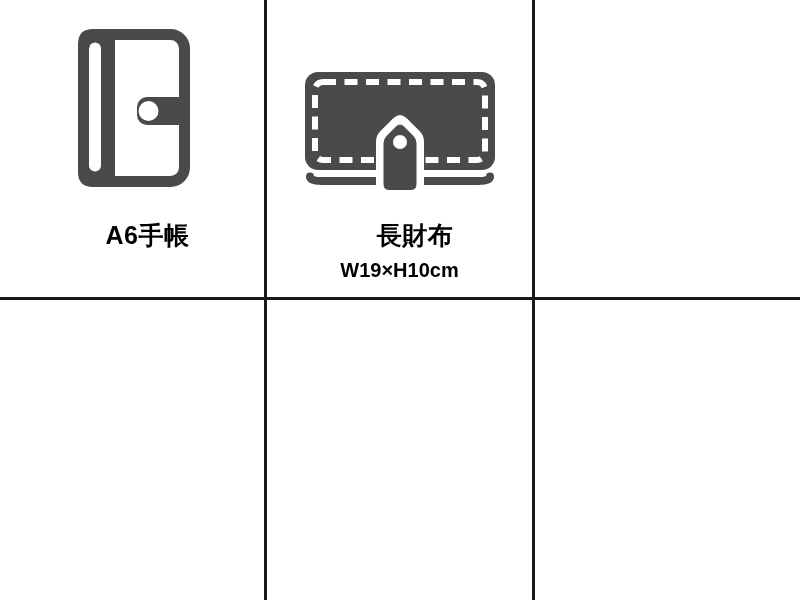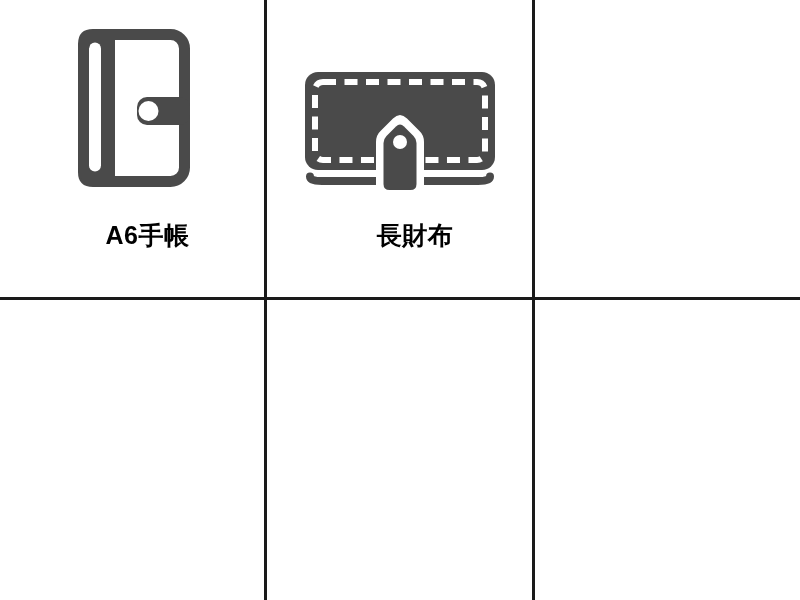--- a/index.html
+++ b/index.html
@@ -119,20 +119,21 @@
 
       <path class="ic-stroke" d="M10,114.5 q0,4.5 12,4.5 h156 q12,0 12,-4.5" stroke-width="8" stroke-linecap="round"></path>
 
       <path d="M76,132 L76,80 Q76,73 81,68.5 L93,56.5 Q100,49.5 107,56.5 L119,68.5 Q124,73 124,80 L124,132 Z" fill="#ffffff"></path>
 
       <path class="ic" d="M83.5,122 L83.5,81 Q83.5,77 86.5,74 L96,64.5 Q100,60.5 104,64.5 L113.5,74 Q116.5,77 116.5,81 L116.5,122 Q116.5,128 110.5,128 L89.5,128 Q83.5,128 83.5,122 Z"></path>
 
       <circle cx="100" cy="80" r="7" fill="#ffffff"></circle>
     </svg>
     <div class="item-label">長財布</div>
+    <div class="item-size">W19×H10cm</div>
   </div>
 
   <div class="cell c3"></div>
   <div class="cell c4"></div>
   <div class="cell c5"></div>
   <div class="cell c6"></div>
 
 </div>
 
 </body></html>

